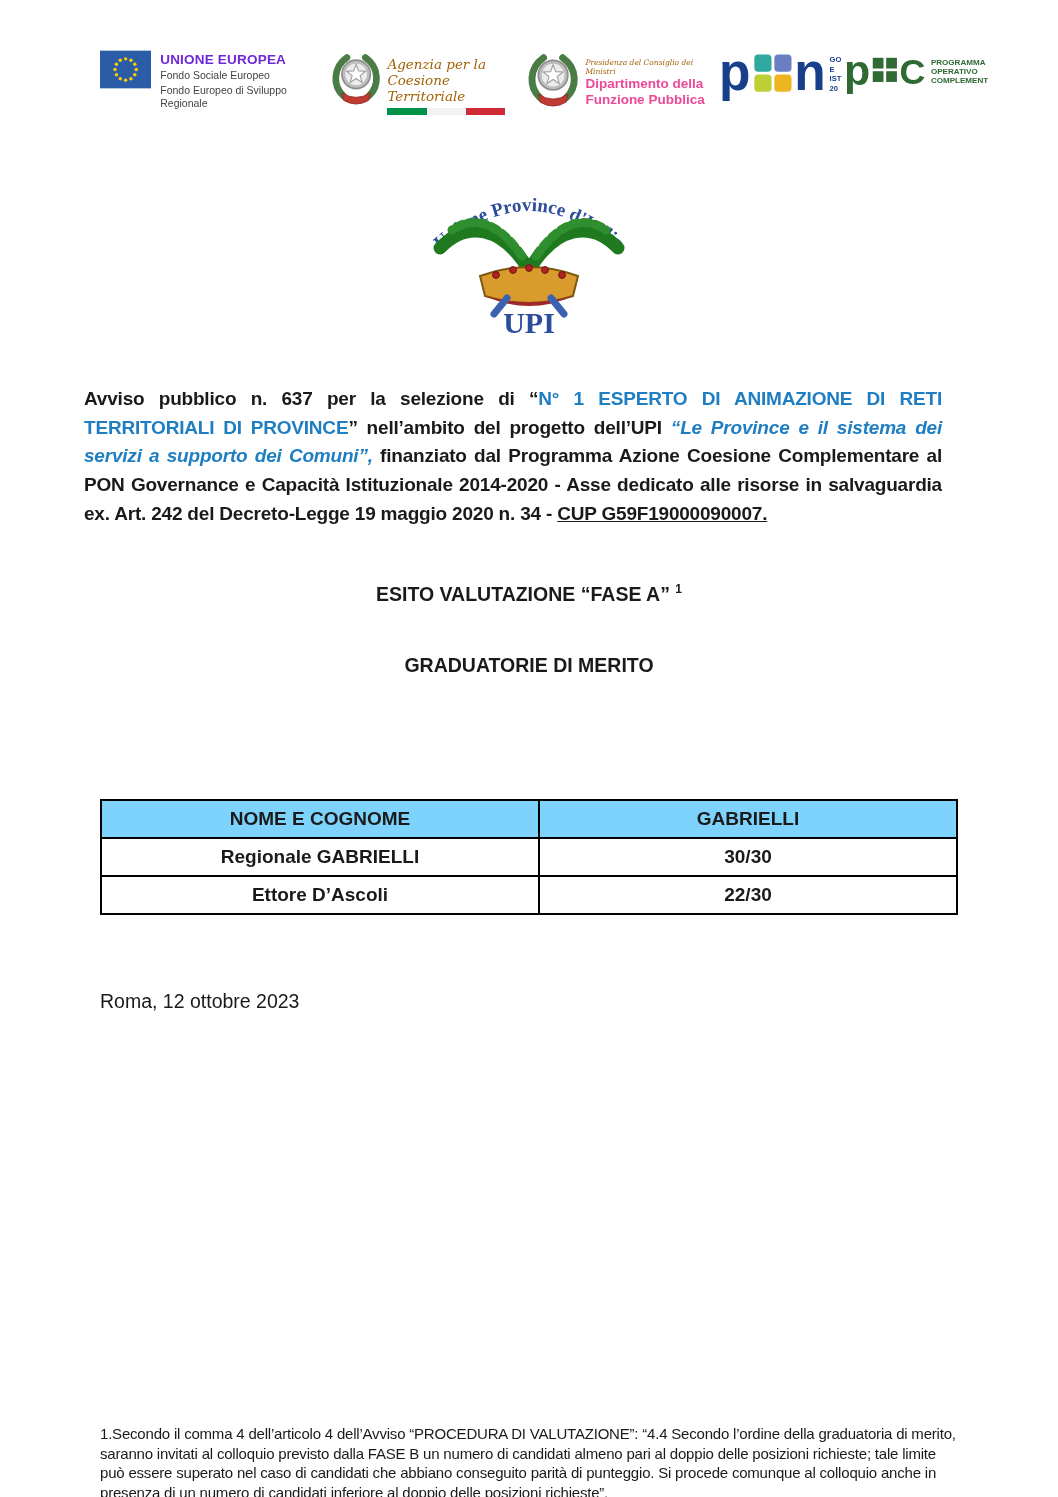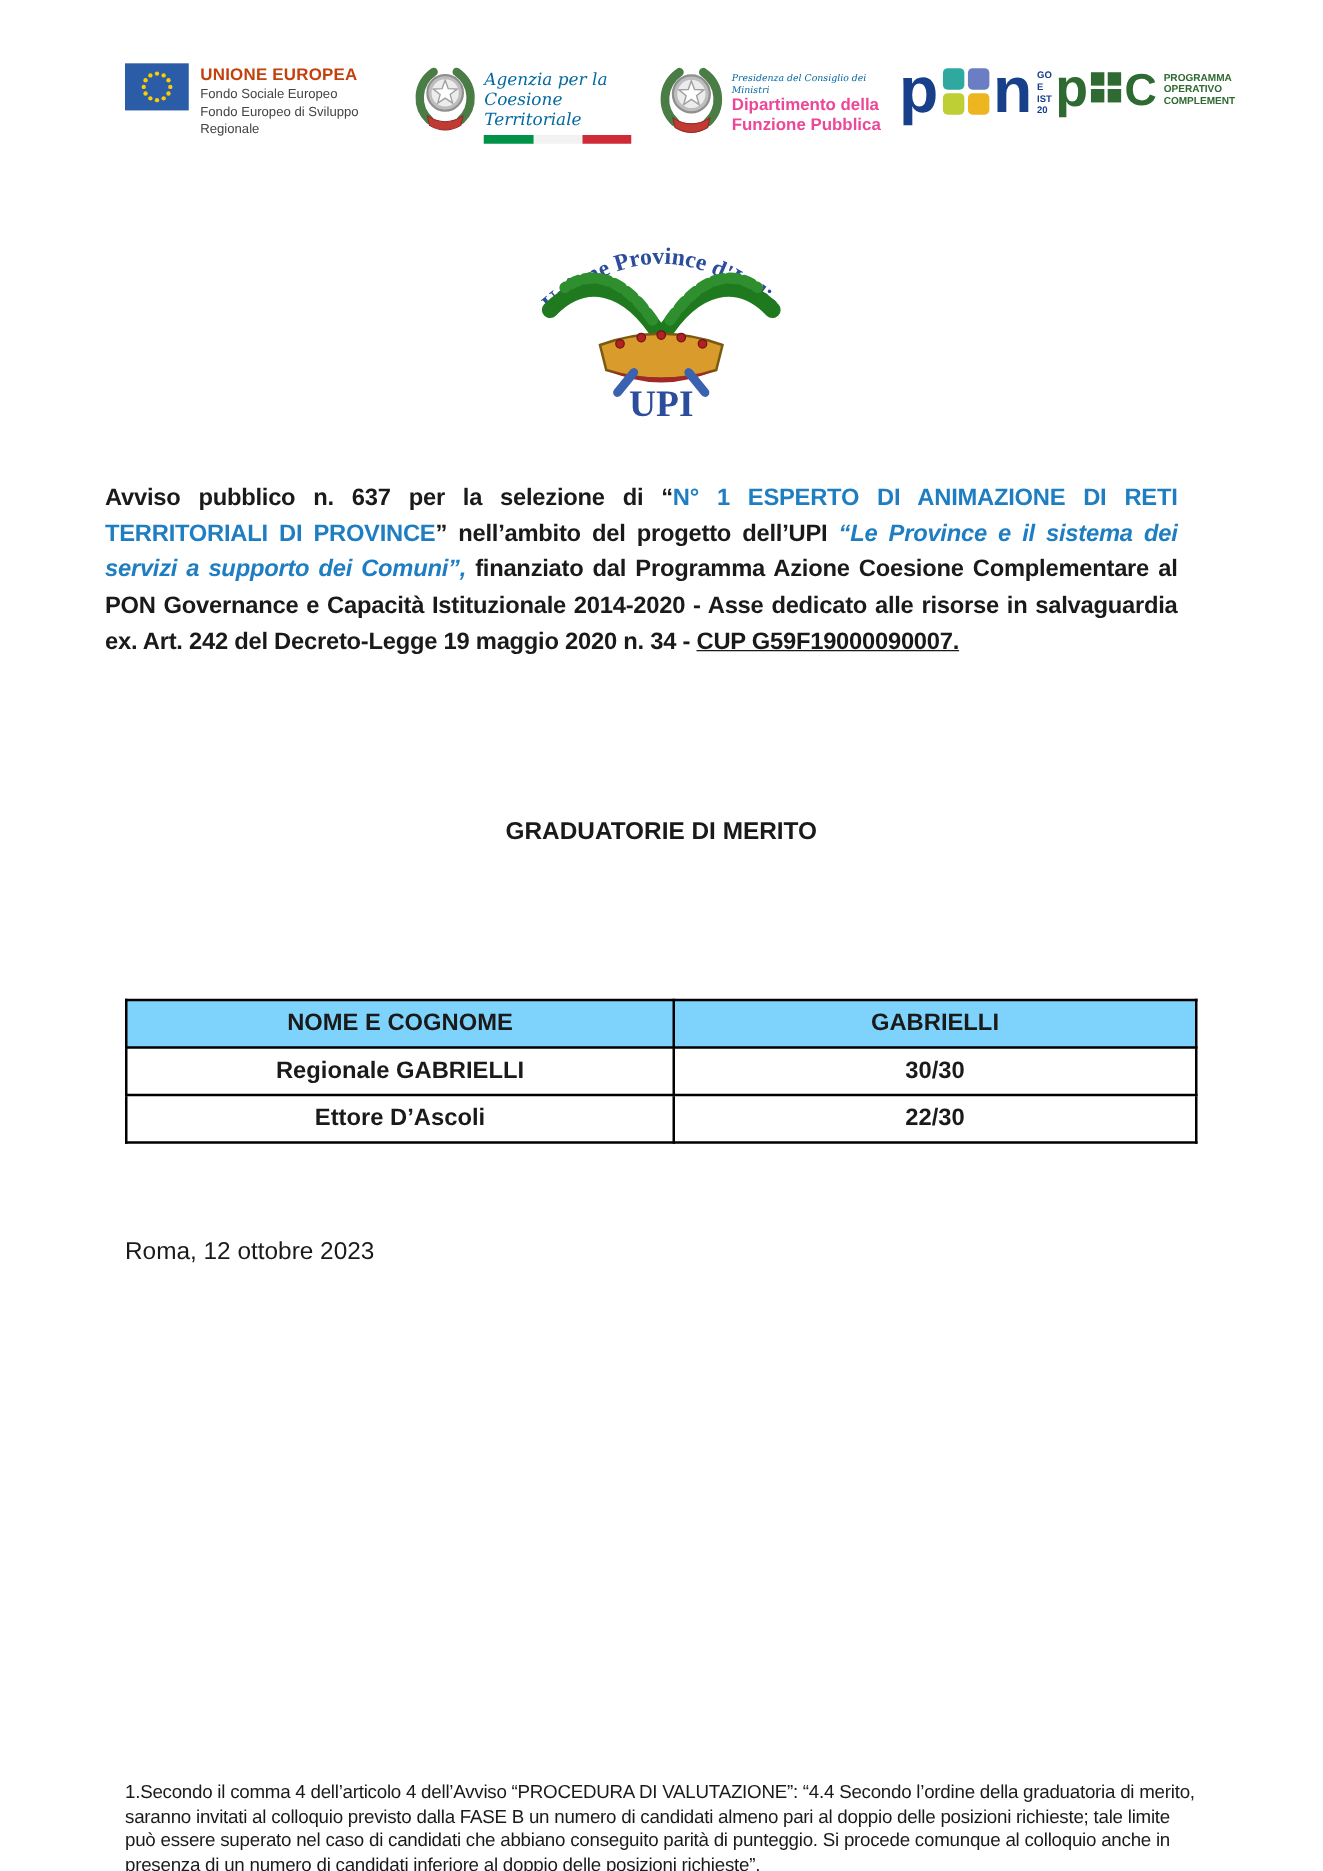--- a/index.html
+++ b/index.html
@@ -12,24 +12,24 @@
     overflow:hidden;
     margin:0 auto;
   }
   
   .header-row{
     position:absolute;top:50px;left:100px;width:888px;
     display:flex;justify-content:space-between;align-items:flex-start;
   }
   .logo-group{display:flex;align-items:flex-start;}
   .eu-text{margin-left:9px;padding-top:2px;}
-  .eu-title{font-size:13.5px;font-weight:bold;color:#c2410c;letter-spacing:.2px;}
+  .eu-title{font-size:13.5px;font-weight:bold;color:#6d28d9;letter-spacing:.2px;}
   .eu-sub{font-size:10.5px;color:#444;margin-top:2px;line-height:13px;}
   .act-text{margin-left:6px;padding-top:6px;}
-  .script{font-family:"DejaVu Serif","Liberation Serif",serif;font-style:italic;color:#0369a1;}
+  .script{font-family:"DejaVu Serif","Liberation Serif",serif;font-style:italic;color:#a16207;}
   .act-line{font-size:13.5px;line-height:16px;}
   .tricolor{display:flex;width:118px;height:7px;margin-top:4px;}
   .tricolor span{flex:1;}
   .dfp-text{margin-left:6px;padding-top:8px;}
   .dfp-script{font-size:7.5px;line-height:9px;}
   .dfp-line{font-size:13.5px;line-height:16px;font-weight:bold;color:#ec4899;}
   
   .upi-wrap{position:absolute;top:158px;left:0;width:100%;text-align:center;}
   
   .intro{
@@ -188,20 +188,24 @@
       <circle cx="133" cy="112" r="3.4" fill="#B22222" stroke="#6f1414" stroke-width="1"></circle>
       <circle cx="150" cy="117" r="3.4" fill="#B22222" stroke="#6f1414" stroke-width="1"></circle>
       <path d="M95,140 L82,156" stroke="#3A62B0" stroke-width="7" stroke-linecap="round"></path>
       <path d="M139,140 L152,156" stroke="#3A62B0" stroke-width="7" stroke-linecap="round"></path>
       <text class="serif" x="117" y="175" text-anchor="middle" font-size="30" font-weight="bold" fill="#2C4C9C">UPI</text>
     </svg>
   </div>
 
   <p class="intro"><span>Avviso pubblico n. 637 per la selezione di “</span><span class="blue">N° 1 ESPERTO DI ANIMAZIONE DI RETI TERRITORIALI DI PROVINCE</span><span>” nell’ambito del progetto dell’UPI </span><span class="blue-italic">“Le Province e il sistema dei servizi a supporto dei Comuni”,</span><span> finanziato dal Programma Azione Coesione Complementare al PON Governance e Capacità Istituzionale 2014-2020 - Asse dedicato alle risorse in salvaguardia ex. Art. 242 del Decreto-Legge 19 maggio 2020 n. 34 - </span><span class="uline">CUP G59F19000090007.</span></p>
 
+  <div class="h-center h-esito">
+    <span>ESITO VALUTAZIONE “FASE A”</span>
+    <sup>1</sup>
+  </div>
   <div class="h-center h-grad">GRADUATORIE DI MERITO</div>
 
   <table class="score-table">
     <thead>
       <tr>
         <th style="width:50%">NOME E COGNOME</th>
         <th>GABRIELLI</th>
       </tr>
     </thead>
     <tbody>

